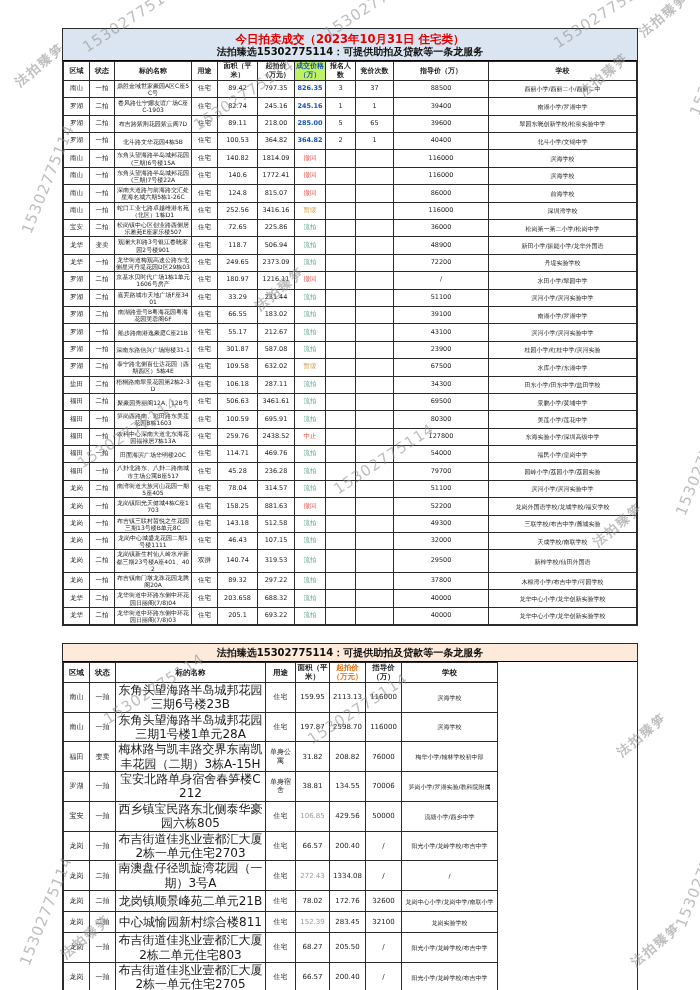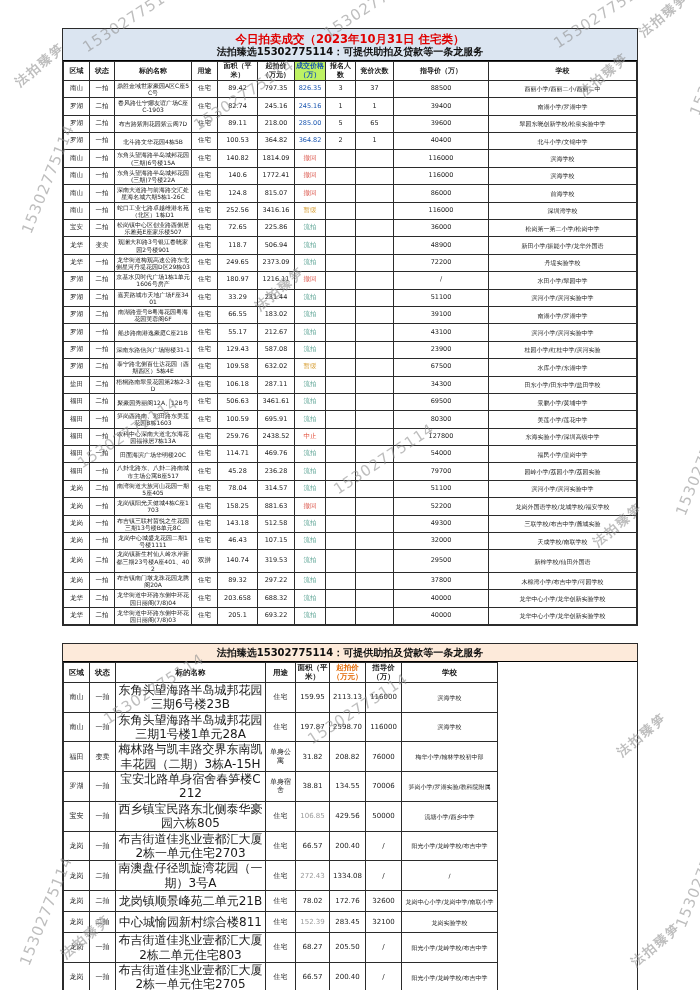--- a/index.html
+++ b/index.html
@@ -34,21 +34,21 @@
   #t2 tbody tr{height:21px;}
   #t2 tbody td{font-size:7px;line-height:1.2;}
   #t2 td.c-name{font-size:12px;}
   #t2 td.c-school{font-size:6px;}
   #t2 th.th-start{color:#e36c09;}
   .t2empty{flex:1;background:#fff;}
   
   .band-blue{background:#dbe5f1;}
   .band-orange{background:#fdeada;}
   
-  td.d-price{color:#1a56b0;font-weight:400;border-radius:7px;}
+  td.d-price{color:#1a56b0;font-weight:700;border-radius:7px;}
   td.d-pass{color:#5ba394;}
   td.d-withdraw{color:#dd5f55;margin-left:28px;}
   td.d-pause{color:#d9a23c;}
   td.d-halt{color:#e0442e;}
   td.gray{color:#9a9a9a;}
 </style>
 </head>
 <body>
 
 <div class="tbox" style="top:28px;">
@@ -279,21 +279,21 @@
           <td class="c-applicants"></td>
           <td class="c-bids"></td>
           <td class="c-guide">43100</td>
           <td class="c-school">滨河小学/滨河实验中学</td>
         </tr>
         <tr>
           <td class="c-region">罗湖</td>
           <td class="c-status">一拍</td>
           <td class="c-name">深南东路信兴广场附楼31-1</td>
           <td class="c-use">住宅</td>
-          <td class="c-area">129.43</td>
+          <td class="c-area">301.87</td>
           <td class="c-start_price">587.08</td>
           <td class="c-deal d-pass">流拍</td>
           <td class="c-applicants"></td>
           <td class="c-bids"></td>
           <td class="c-guide">23900</td>
           <td class="c-school">桂园小学/红桂中学/滨河实验</td>
         </tr>
         <tr>
           <td class="c-region">罗湖</td>
           <td class="c-status">二拍</td>

